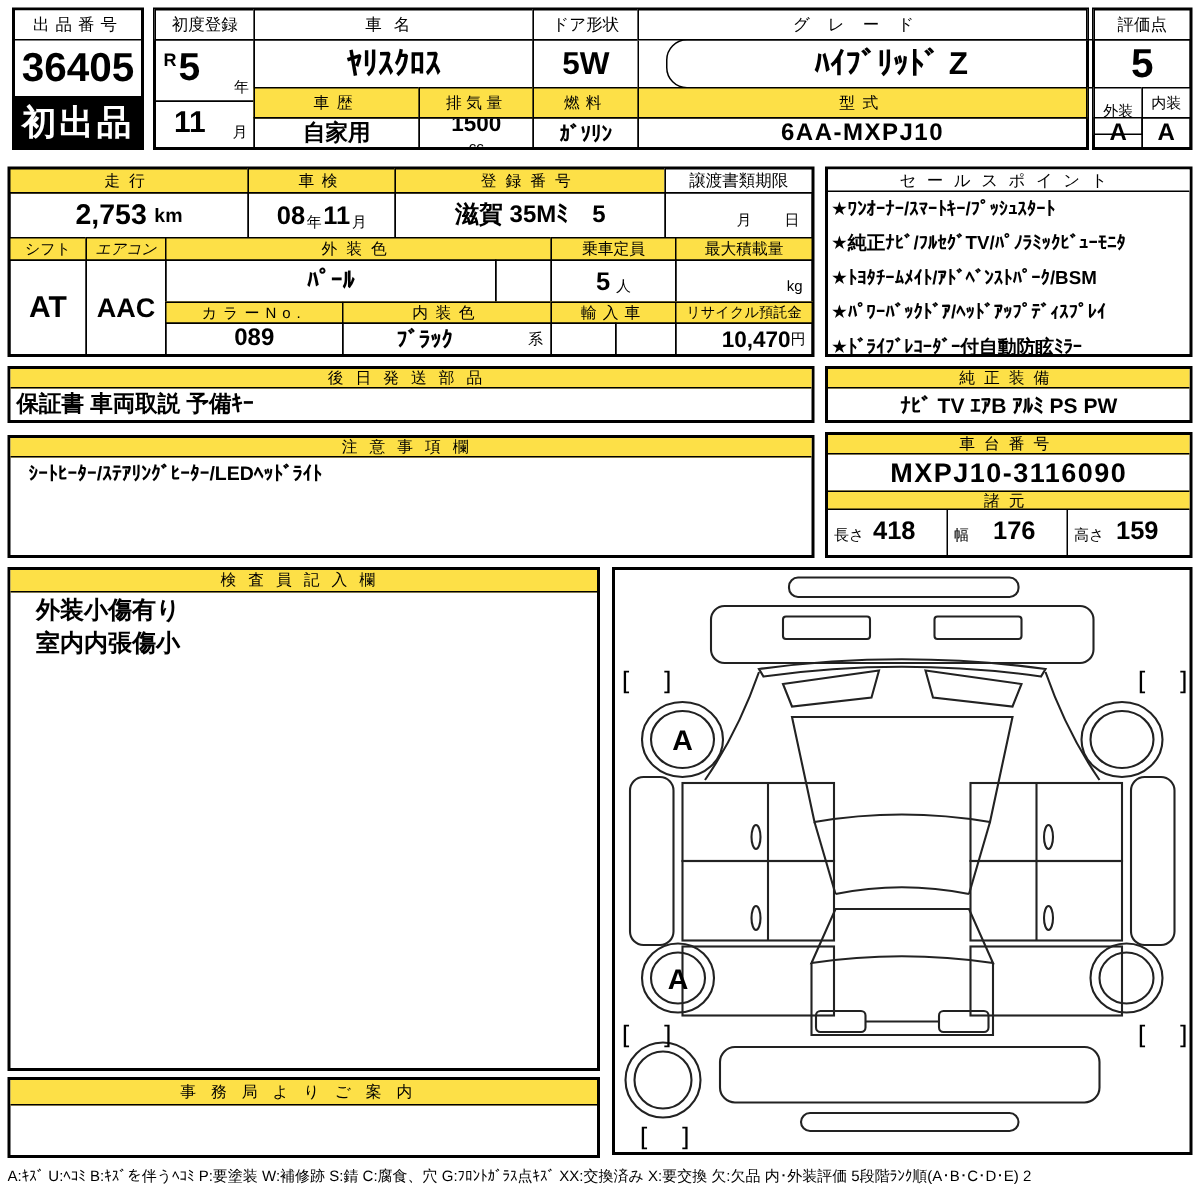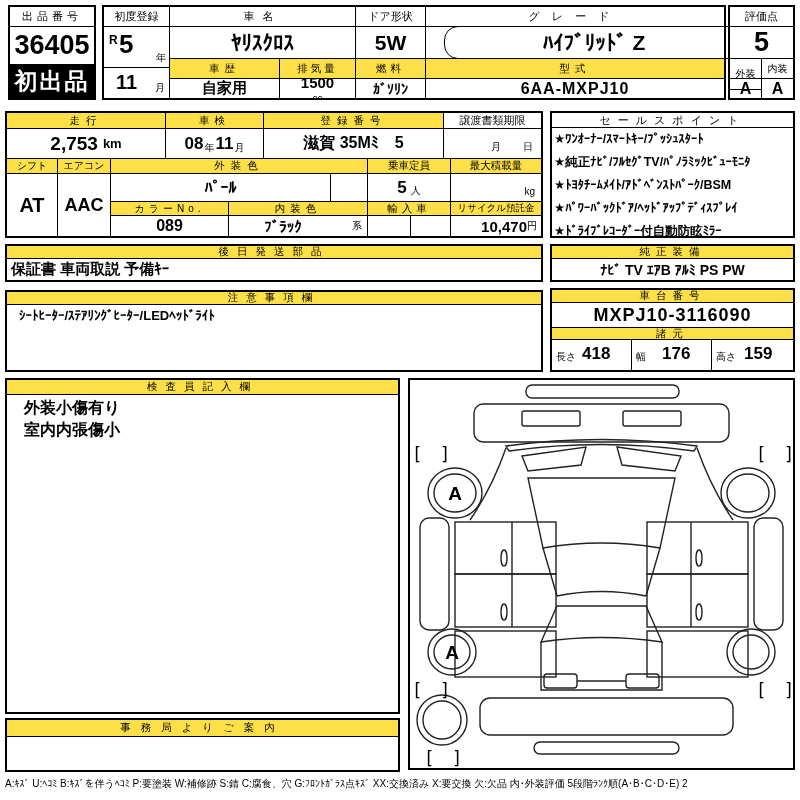--- a/index.html
+++ b/index.html
@@ -92,21 +92,21 @@
       <span>11</span>
       <span class="unit" style="align-self:flex-end;padding-bottom:3px;">月</span>
     </div>
     <div class="c val bd" style="left:256px;top:15px;width:181px;height:31px;font-size:16px;">滋賀 35Mﾐ　5</div>
     <div class="c bd" style="left:436px;top:15px;width:99px;height:31px;">
       <span class="unit" style="position:absolute;right:40px;bottom:4px;">月</span>
       <span class="unit" style="position:absolute;right:8px;bottom:4px;">日</span>
     </div>
 
     <div class="c hd bd" style="left:-1px;top:45px;width:52px;height:16px;font-size:10px;">シフト</div>
-    <div class="c hd bd" style="left:50px;top:45px;width:54px;height:16px;font-size:10px;">エアコン</div>
+    <div class="c hd bd" style="left:50px;top:45px;width:54px;height:16px;font-size:10px;font-style:italic;">エアコン</div>
     <div class="c hd bd" style="left:103px;top:45px;width:258px;height:16px;letter-spacing:6px;">外装色</div>
     <div class="c hd bd" style="left:360px;top:45px;width:84px;height:16px;">乗車定員</div>
     <div class="c hd bd" style="left:443px;top:45px;width:92px;height:16px;">最大積載量</div>
 
     <div class="c val bd" style="left:-1px;top:60px;width:52px;height:64px;font-size:20px;">AT</div>
     <div class="c val bd" style="left:50px;top:60px;width:54px;height:64px;font-size:18px;">AAC</div>
 
     <div class="c val bd" style="left:103px;top:60px;width:221px;height:29px;font-size:16px;">ﾊﾟｰﾙ</div>
     <div class="c bd" style="left:323px;top:60px;width:38px;height:29px;"></div>
     <div class="c val bd" style="left:360px;top:60px;width:84px;height:29px;font-size:17px;gap:4px;">

